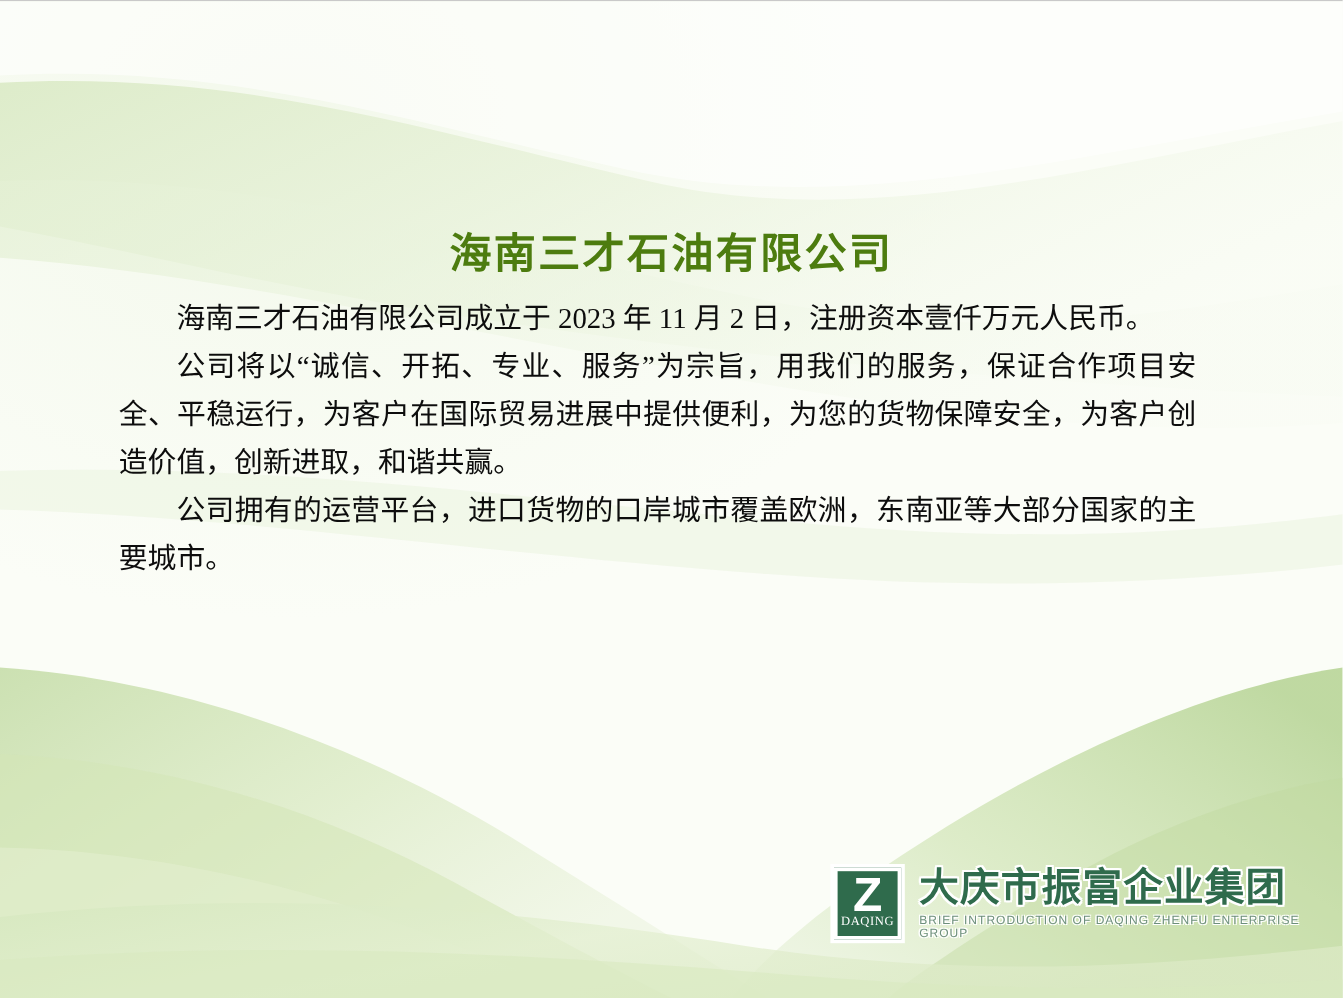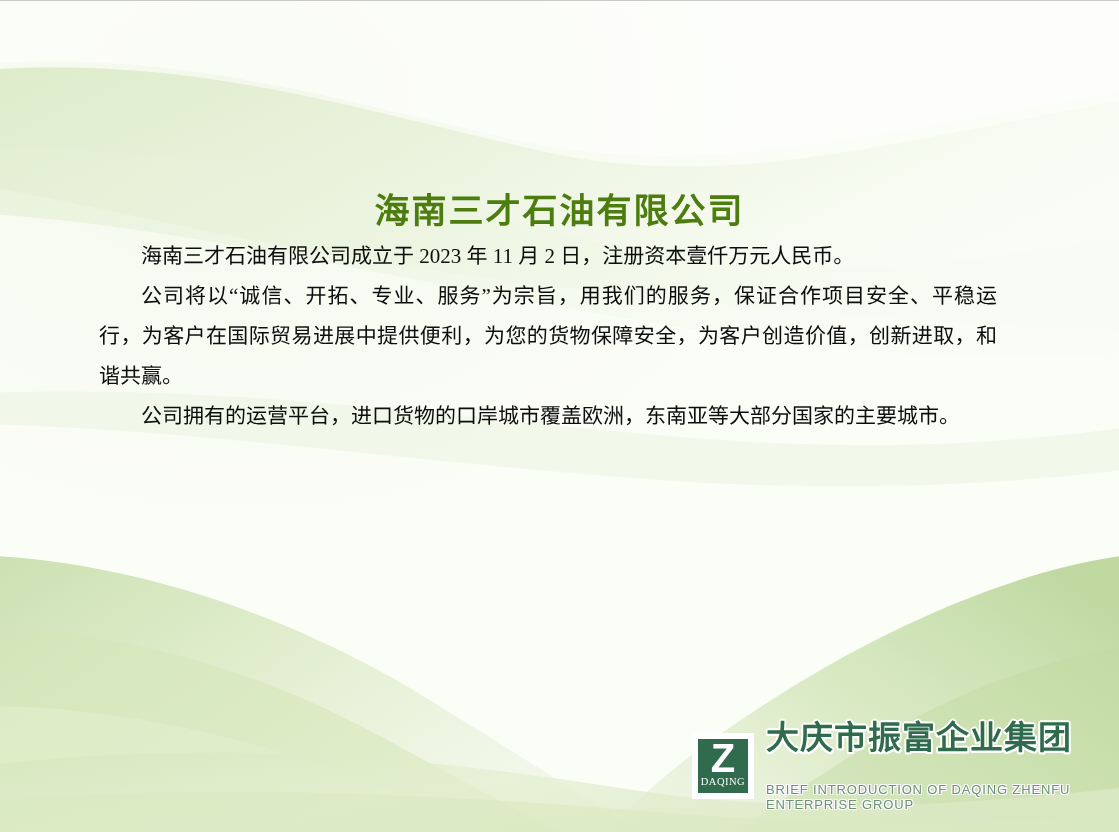--- a/index.html
+++ b/index.html
@@ -47,24 +47,24 @@
     font-family: "Liberation Sans", "DejaVu Sans", sans-serif;
     font-weight: bold;
     font-size: 35px;
     letter-spacing: 2px;
     color: #4d7c0f;
   }
 
   .body-copy {
     position: absolute;
     left: 99px;
-    top: 235px;
+    top: 245px;
     width: 898px;
     font-family: "Liberation Serif", "DejaVu Serif", serif;
-    font-size: 21px;
+    font-size: 24px;
     line-height: 40px;
     color: #0d0d0d;
     text-align: justify;
     text-justify: inter-ideograph;
   }
   .body-copy p {
     margin: 0;
     text-indent: 2em;
   }
 
@@ -109,38 +109,37 @@
     font-size: 10.5px;
     letter-spacing: 0.5px;
     color: #ffffff;
     margin-top: 1px;
   }
   .logo-text {
     margin-left: 12px;
     display: flex;
     flex-direction: column;
     justify-content: center;
-    gap: 22px;
   }
   .logo-cn {
     font-family: "Liberation Sans", "DejaVu Sans", sans-serif;
     font-weight: bold;
     font-size: 33px;
     line-height: 1.08;
     letter-spacing: 1px;
     color: #2f6b4c;
     text-shadow:
       -1.5px -1.5px 0 #fff,  1.5px -1.5px 0 #fff,
       -1.5px  1.5px 0 #fff,  1.5px  1.5px 0 #fff,
        0   -1.8px 0 #fff,    0    1.8px 0 #fff,
       -1.8px  0   0 #fff,   1.8px  0   0 #fff;
   }
   .logo-en {
     font-family: "Liberation Sans", "DejaVu Sans", sans-serif;
-    font-size: 13px;
+    font-size: 10px;
     letter-spacing: 0.85px;
     color: #6d8f7c;
     margin-top: 4px;
     text-shadow:
       -1px -1px 0 #fff, 1px -1px 0 #fff,
       -1px  1px 0 #fff, 1px  1px 0 #fff;
   }
 </style>
 </head>
 <body>

